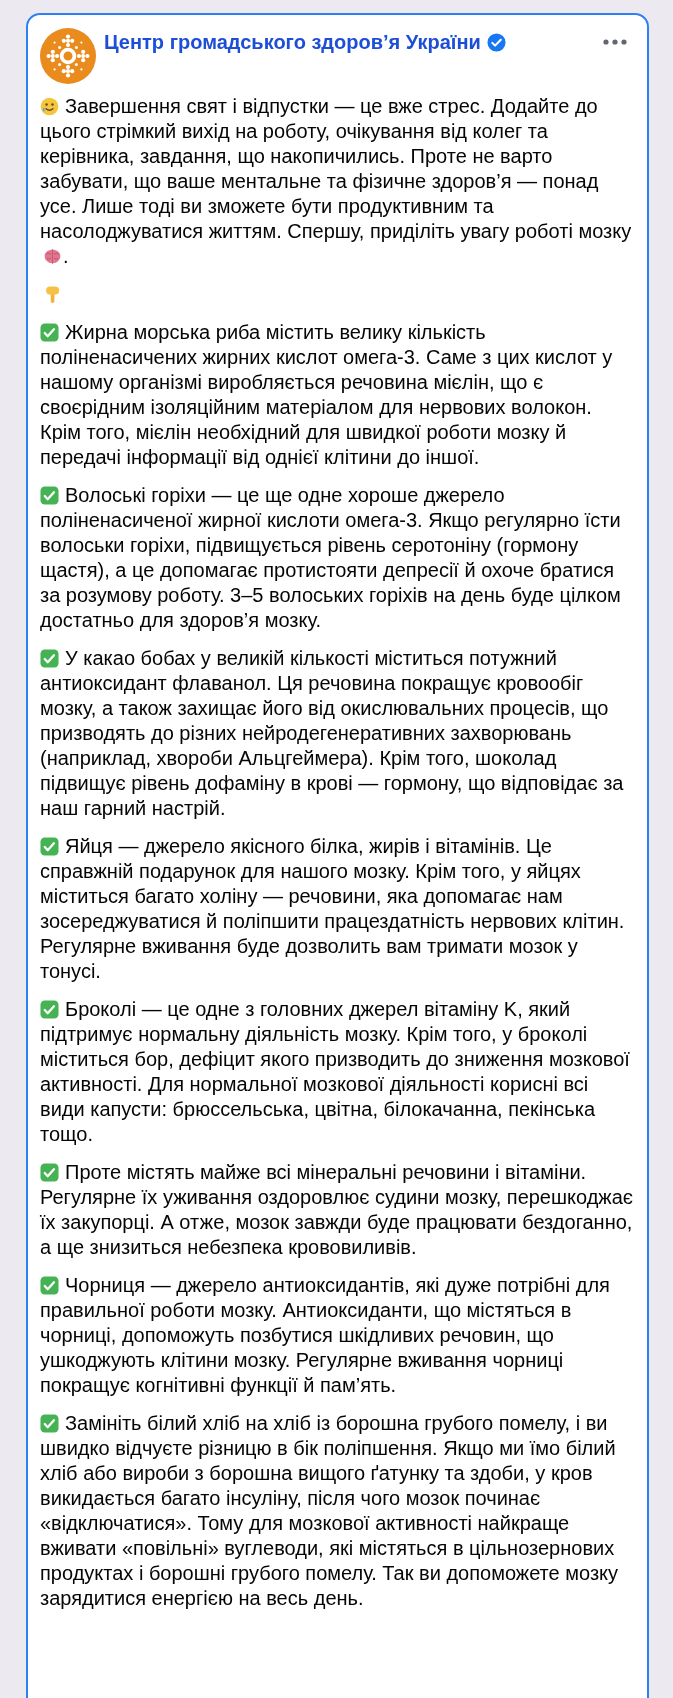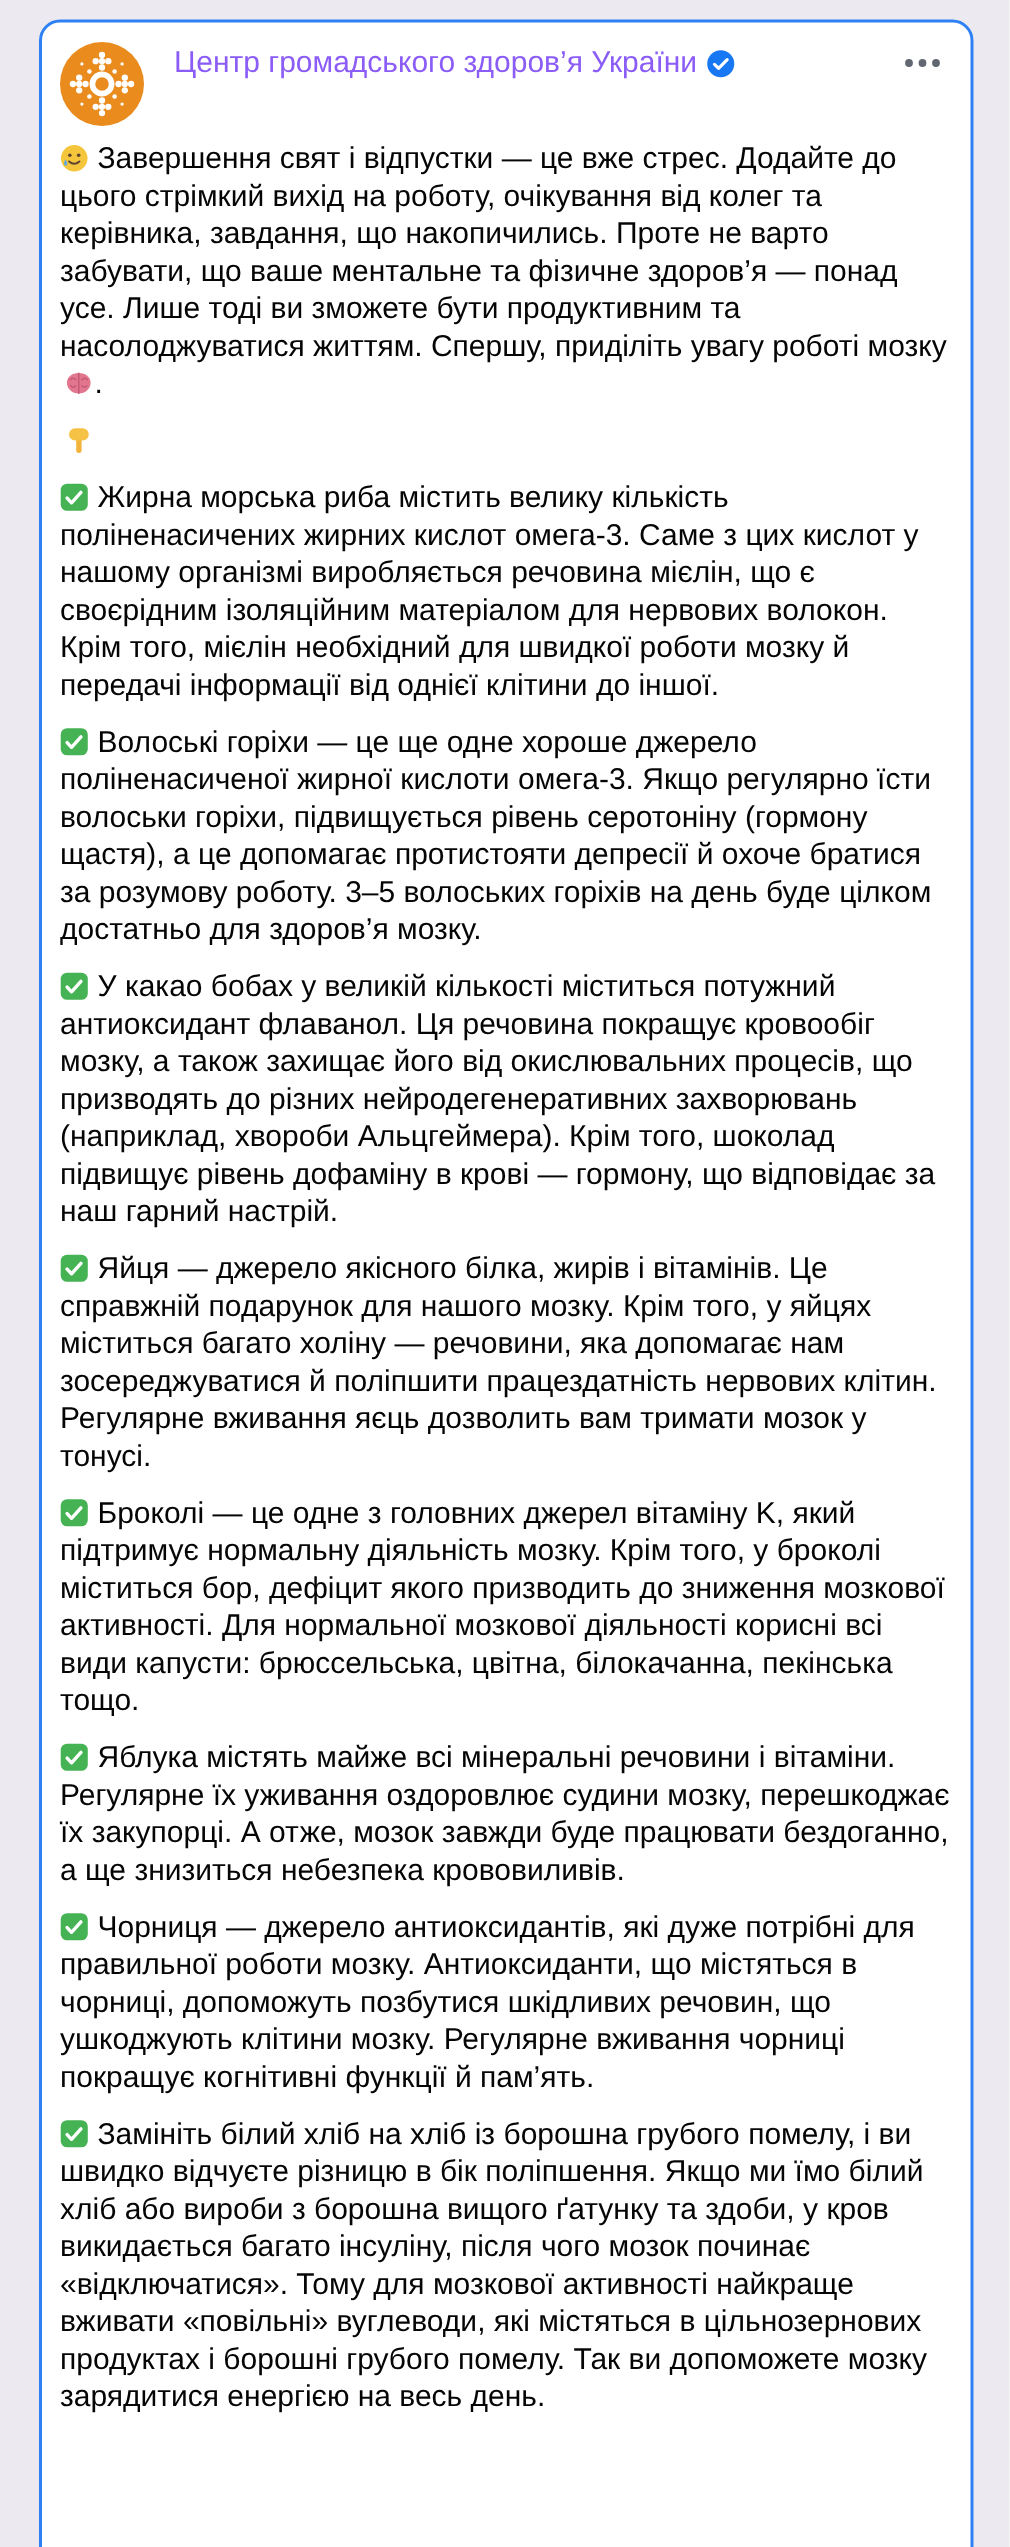--- a/index.html
+++ b/index.html
@@ -11,21 +11,21 @@
   .card{
     position:absolute;left:26px;top:13px;width:623px;min-height:1780px;
     box-sizing:border-box;background:#ffffff;
     border:2.5px solid #2e81f4;border-radius:14px;
     padding:13px 12px 20px 12px;
   }
   .post-header{display:flex;align-items:flex-start;gap:8px;margin-bottom:10px;}
   .avatar{width:56px;height:56px;border-radius:50%;flex:0 0 auto;cursor:pointer;}
   .head-text{flex:1 1 auto;min-width:0;padding-top:2px;}
   .name-row{display:flex;align-items:center;gap:6px;}
-  .page-name{font-size:20px;font-weight:400;color:#8b5cf6;cursor:pointer;line-height:24px;margin-left:12px;}
+  .page-name{font-size:20px;font-weight:700;color:#1d4ed8;cursor:pointer;line-height:24px;}
   .verified{display:inline-flex;flex:0 0 auto;}
   .meta-row{display:flex;align-items:center;gap:5px;margin-top:3px;
     font-size:16px;color:#65676b;line-height:18px;}
   .meta-row .ts{cursor:pointer;}
   .more-btn{margin-left:auto;background:none;border:none;padding:10px 6px;cursor:pointer;
     border-radius:50%;display:flex;align-items:center;}
   .post-body{font-size:20px;line-height:25px;color:#050505;}
   .post-paragraph{margin:0 0 13px 0;}
   .post-paragraph:last-child{margin-bottom:3px;}
   .inline-icon{display:inline-block;vertical-align:-3px;line-height:0;}
@@ -120,29 +120,29 @@
             <rect x="0.5" y="0.5" width="19" height="19" rx="4.5" fill="#45b354"></rect>
             <path d="M5 10.6l3.1 3.3 6.6-7.3" stroke="#fff" stroke-width="2.4" fill="none" stroke-linecap="round" stroke-linejoin="round"></path>
           </svg></span><span>Волоські горіхи — це ще одне хороше джерело поліненасиченої жирної кислоти омега-3. Якщо регулярно їсти волоськи горіхи, підвищується рівень серотоніну (гормону щастя), а це допомагає протистояти депресії й охоче братися за розумову роботу. 3–5 волоських горіхів на день буде цілком достатньо для здоров’я мозку.</span></p>
       <p class="post-paragraph"><span class="inline-icon lead"><svg width="19" height="19" viewBox="0 0 20 20">
             <rect x="0.5" y="0.5" width="19" height="19" rx="4.5" fill="#45b354"></rect>
             <path d="M5 10.6l3.1 3.3 6.6-7.3" stroke="#fff" stroke-width="2.4" fill="none" stroke-linecap="round" stroke-linejoin="round"></path>
           </svg></span><span>У какао бобах у великій кількості міститься потужний антиоксидант флаванол. Ця речовина покращує кровообіг мозку, а також захищає його від окислювальних процесів, що призводять до різних нейродегенеративних захворювань (наприклад, хвороби Альцгеймера). Крім того, шоколад підвищує рівень дофаміну в крові — гормону, що відповідає за наш гарний настрій.</span></p>
       <p class="post-paragraph"><span class="inline-icon lead"><svg width="19" height="19" viewBox="0 0 20 20">
             <rect x="0.5" y="0.5" width="19" height="19" rx="4.5" fill="#45b354"></rect>
             <path d="M5 10.6l3.1 3.3 6.6-7.3" stroke="#fff" stroke-width="2.4" fill="none" stroke-linecap="round" stroke-linejoin="round"></path>
-          </svg></span><span>Яйця — джерело якісного білка, жирів і вітамінів. Це справжній подарунок для нашого мозку. Крім того, у яйцях міститься багато холіну — речовини, яка допомагає нам зосереджуватися й поліпшити працездатність нервових клітин. Регулярне вживання яєць дозволить вам тримати мозок у тонусі.</span></p>
+          </svg></span><span>Яйця — джерело якісного білка, жирів і вітамінів. Це справжній подарунок для нашого мозку. Крім того, у яйцях міститься багато холіну — речовини, яка допомагає нам зосереджуватися й поліпшити працездатність нервових клітин. Регулярне вживання буде дозволить вам тримати мозок у тонусі.</span></p>
       <p class="post-paragraph"><span class="inline-icon lead"><svg width="19" height="19" viewBox="0 0 20 20">
             <rect x="0.5" y="0.5" width="19" height="19" rx="4.5" fill="#45b354"></rect>
             <path d="M5 10.6l3.1 3.3 6.6-7.3" stroke="#fff" stroke-width="2.4" fill="none" stroke-linecap="round" stroke-linejoin="round"></path>
           </svg></span><span>Броколі — це одне з головних джерел вітаміну K, який підтримує нормальну діяльність мозку. Крім того, у броколі міститься бор, дефіцит якого призводить до зниження мозкової активності. Для нормальної мозкової діяльності корисні всі види капусти: брюссельська, цвітна, білокачанна, пекінська тощо.</span></p>
       <p class="post-paragraph"><span class="inline-icon lead"><svg width="19" height="19" viewBox="0 0 20 20">
             <rect x="0.5" y="0.5" width="19" height="19" rx="4.5" fill="#45b354"></rect>
             <path d="M5 10.6l3.1 3.3 6.6-7.3" stroke="#fff" stroke-width="2.4" fill="none" stroke-linecap="round" stroke-linejoin="round"></path>
-          </svg></span><span>Яблука містять майже всі мінеральні речовини і вітаміни. Регулярне їх уживання оздоровлює судини мозку, перешкоджає їх закупорці. А отже, мозок завжди буде працювати бездоганно, а ще знизиться небезпека крововиливів.</span></p>
+          </svg></span><span>Проте містять майже всі мінеральні речовини і вітаміни. Регулярне їх уживання оздоровлює судини мозку, перешкоджає їх закупорці. А отже, мозок завжди буде працювати бездоганно, а ще знизиться небезпека крововиливів.</span></p>
       <p class="post-paragraph"><span class="inline-icon lead"><svg width="19" height="19" viewBox="0 0 20 20">
             <rect x="0.5" y="0.5" width="19" height="19" rx="4.5" fill="#45b354"></rect>
             <path d="M5 10.6l3.1 3.3 6.6-7.3" stroke="#fff" stroke-width="2.4" fill="none" stroke-linecap="round" stroke-linejoin="round"></path>
           </svg></span><span>Чорниця — джерело антиоксидантів, які дуже потрібні для правильної роботи мозку. Антиоксиданти, що містяться в чорниці, допоможуть позбутися шкідливих речовин, що ушкоджують клітини мозку. Регулярне вживання чорниці покращує когнітивні функції й пам’ять.</span></p>
       <p class="post-paragraph"><span class="inline-icon lead"><svg width="19" height="19" viewBox="0 0 20 20">
             <rect x="0.5" y="0.5" width="19" height="19" rx="4.5" fill="#45b354"></rect>
             <path d="M5 10.6l3.1 3.3 6.6-7.3" stroke="#fff" stroke-width="2.4" fill="none" stroke-linecap="round" stroke-linejoin="round"></path>
           </svg></span><span>Замініть білий хліб на хліб із борошна грубого помелу, і ви швидко відчуєте різницю в бік поліпшення. Якщо ми їмо білий хліб або вироби з борошна вищого ґатунку та здоби, у кров викидається багато інсуліну, після чого мозок починає «відключатися». Тому для мозкової активності найкраще вживати «повільні» вуглеводи, які містяться в цільнозернових продуктах і борошні грубого помелу. Так ви допоможете мозку зарядитися енергією на весь день.</span></p>
     </div>
 </article>

